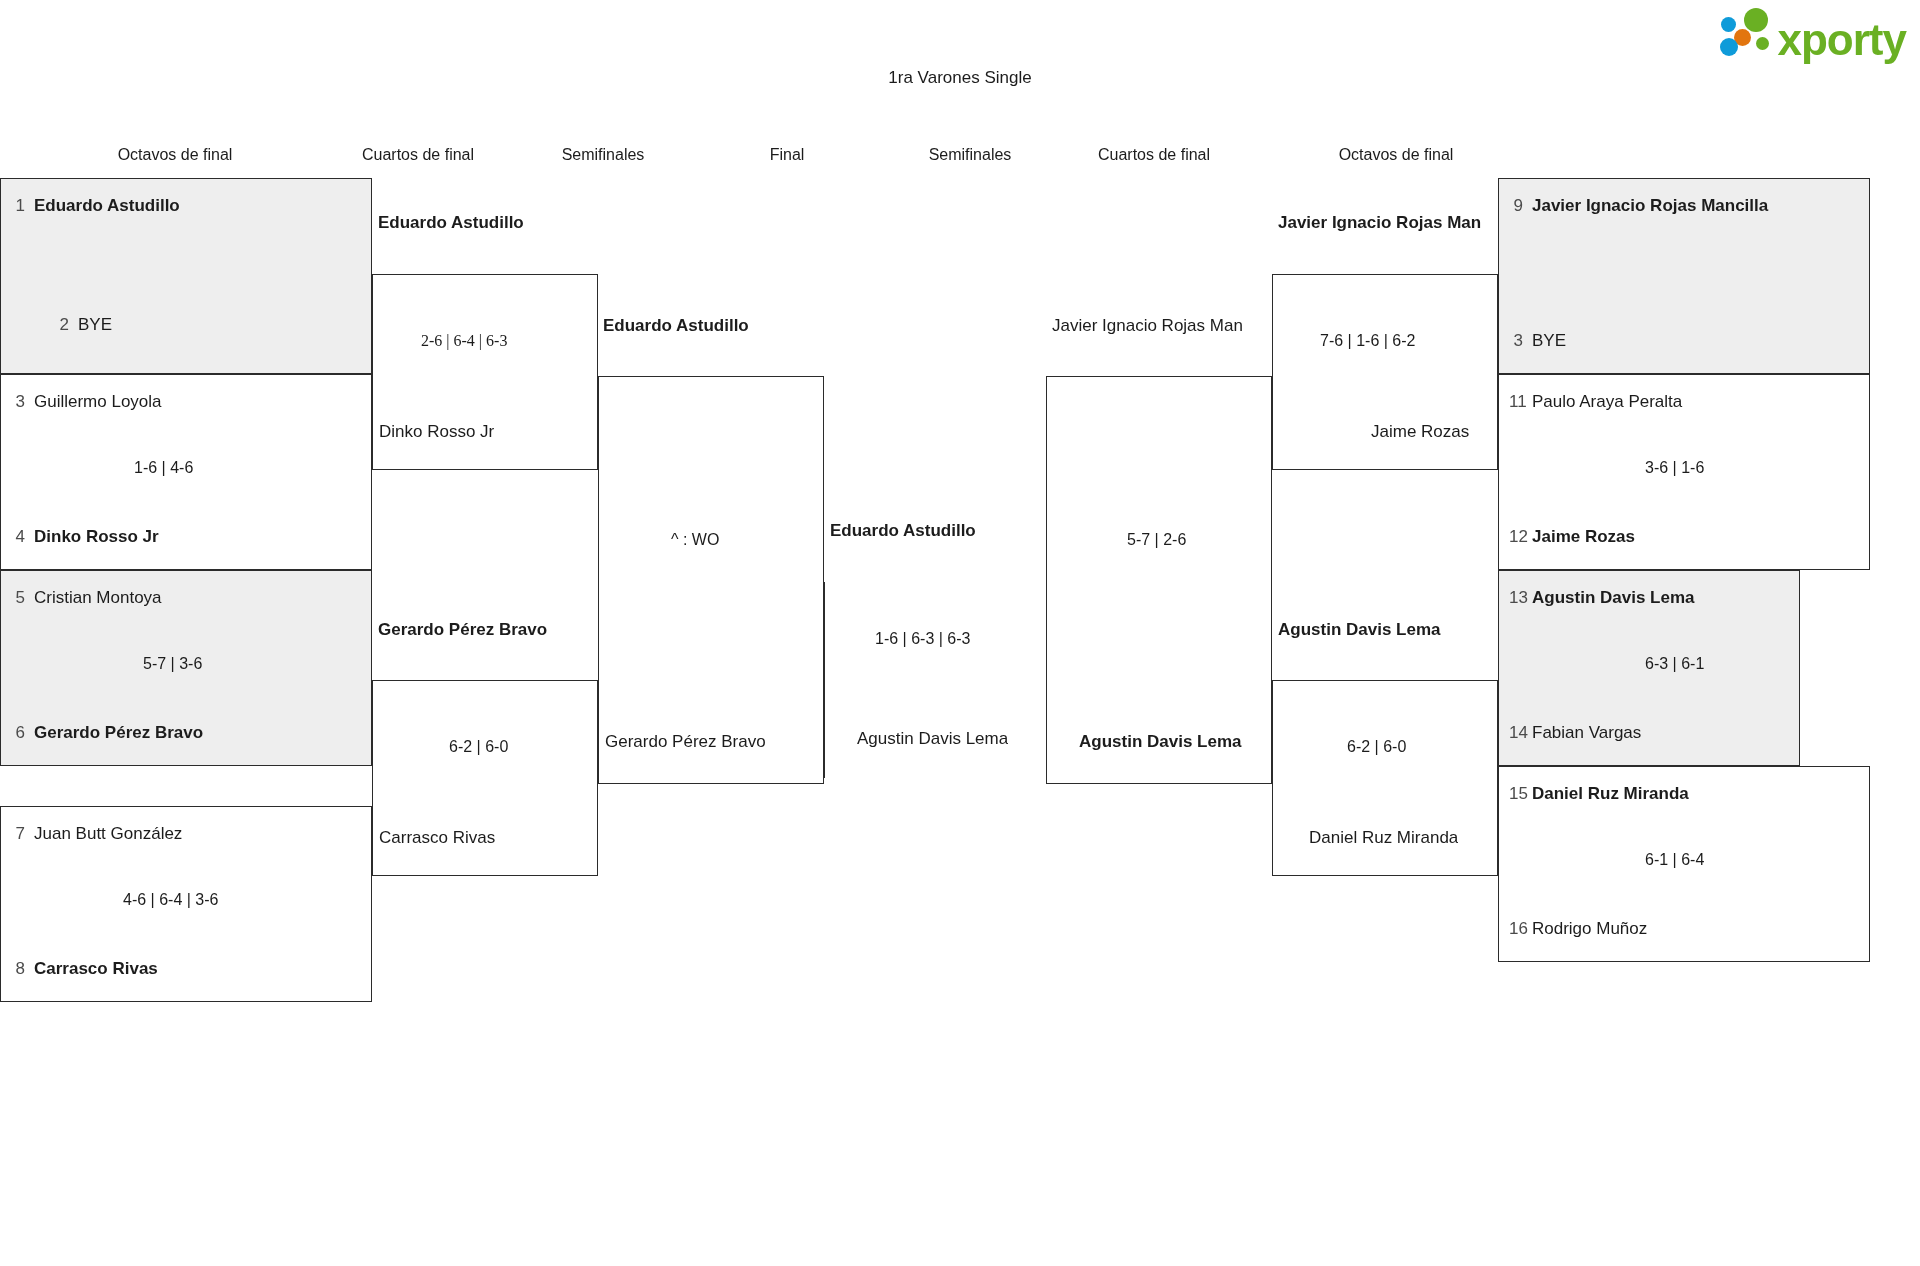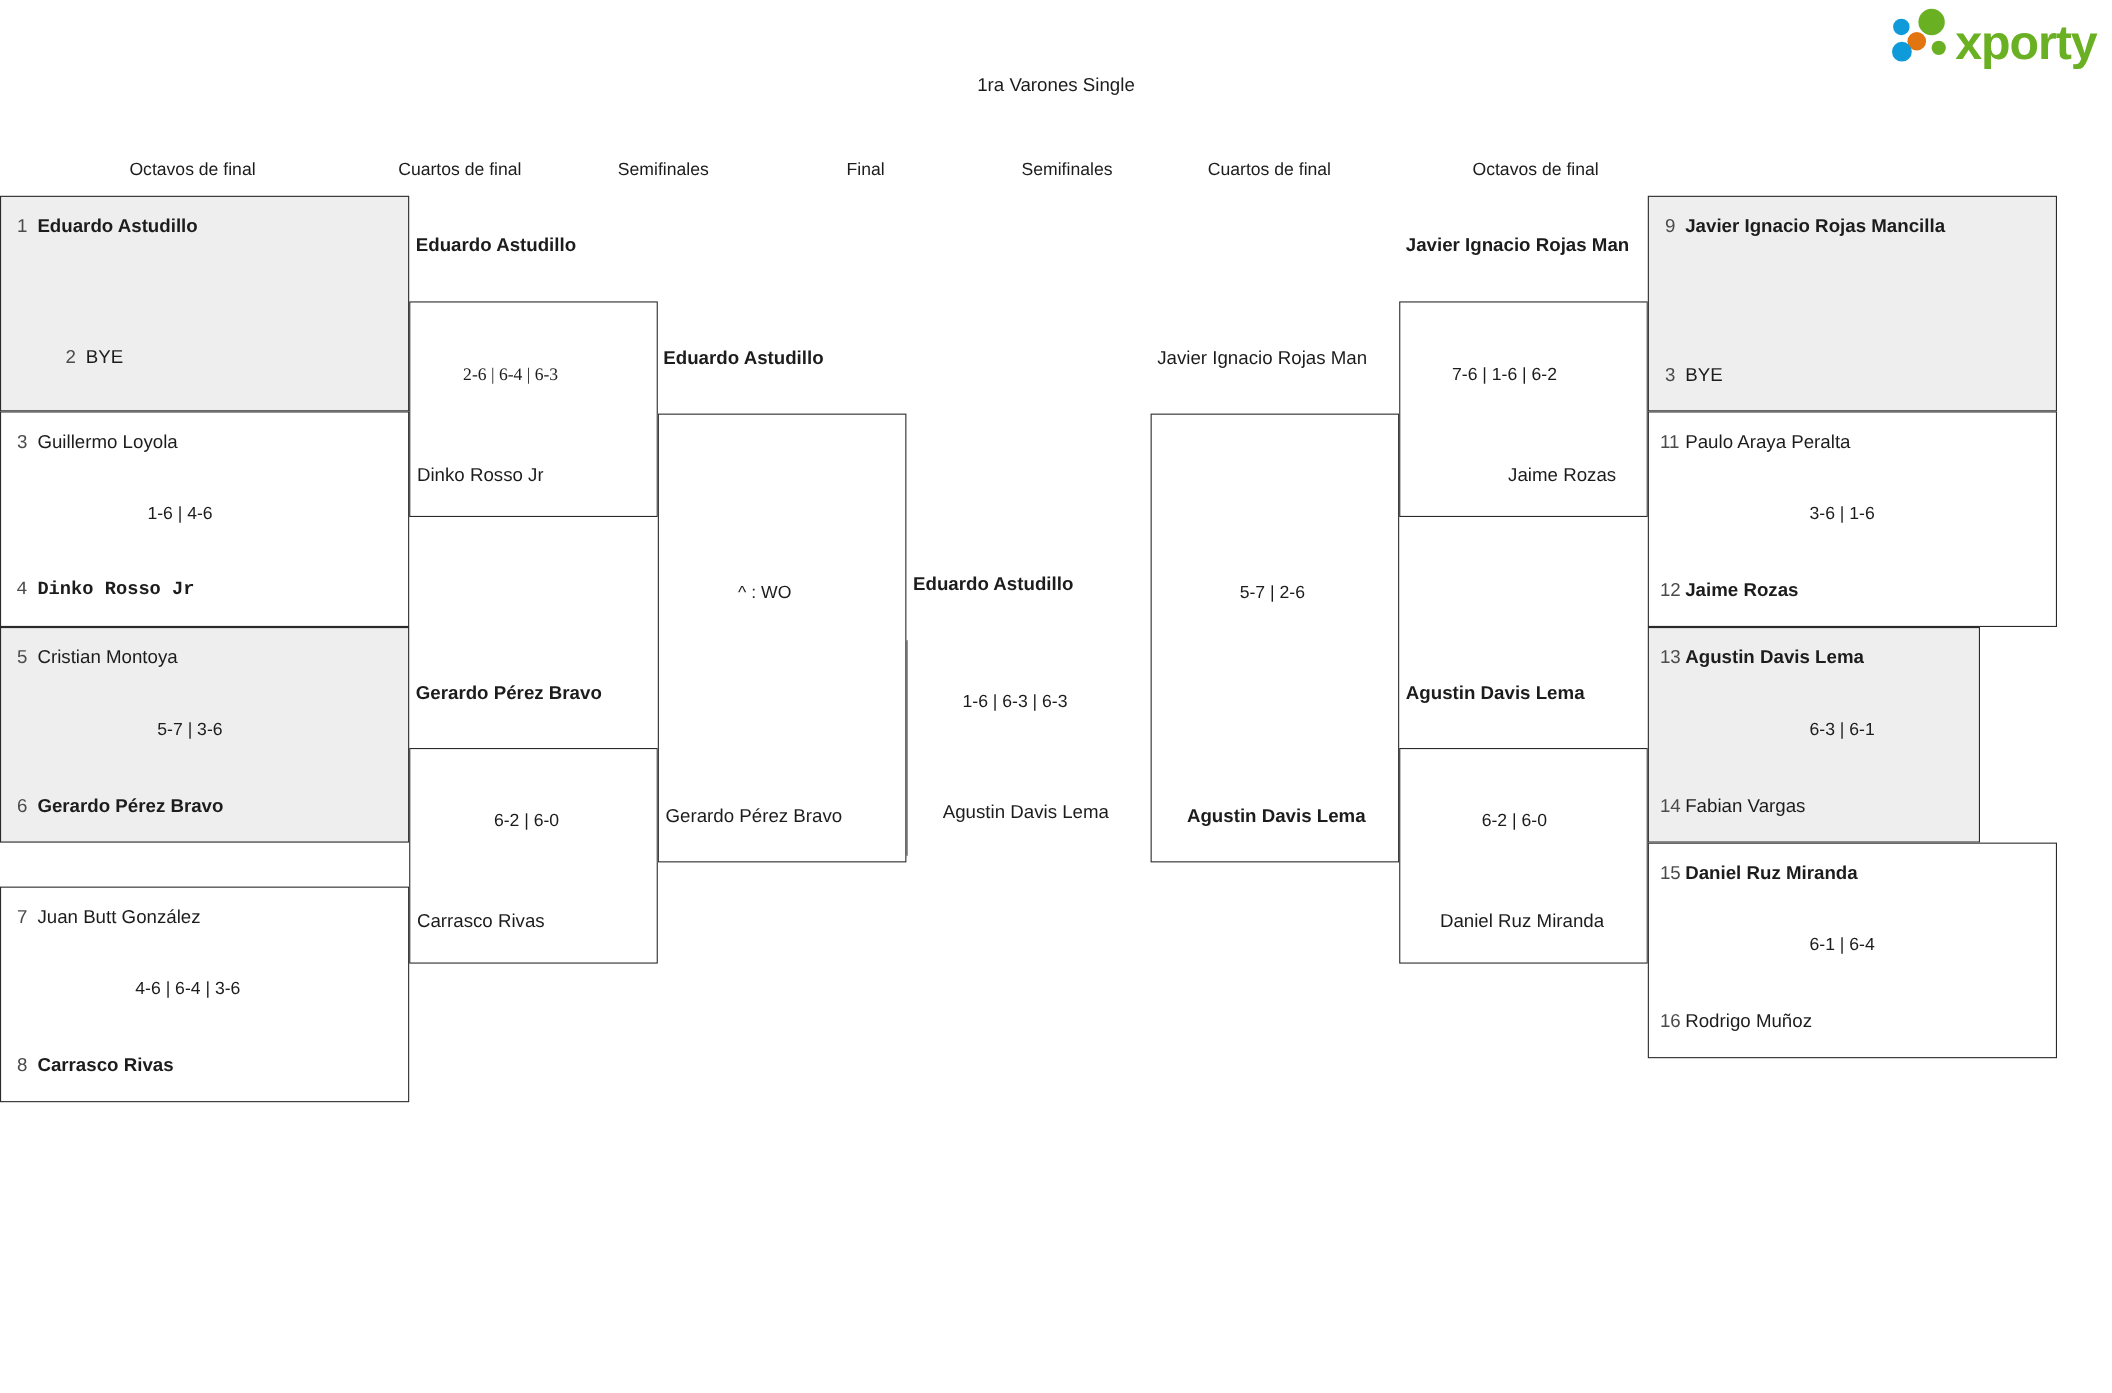--- a/index.html
+++ b/index.html
@@ -152,21 +152,21 @@
   <div class="player" style="left:10px; top:136px;margin-left:44px;">
     <span class="seed" style="width:14px;">2</span><span class="pname">BYE</span>
   </div>
 </div>
 
 <div class="box" style="left:0px; top:374px; width:372px; height:196px;">
   <div class="player" style="left:10px; top:17px;">
     <span class="seed" style="width:14px;">3</span><span class="pname">Guillermo Loyola</span>
   </div>
   <div class="score" style="left:133px; top:83px;">1-6 | 4-6</div>
-  <div class="player winner" style="left:10px; top:152px;font-family:Liberation Mono, monospace;">
+  <div class="player winner" style="left:10px; top:152px;">
     <span class="seed" style="width:14px;">4</span><span class="pname">Dinko Rosso Jr</span>
   </div>
 </div>
 
 <div class="box shaded" style="left:0px; top:570px; width:372px; height:196px;">
   <div class="player" style="left:10px; top:17px;">
     <span class="seed" style="width:14px;">5</span><span class="pname">Cristian Montoya</span>
   </div>
   <div class="score" style="left:142px; top:83px;">5-7 | 3-6</div>
   <div class="player winner" style="left:10px; top:152px;">

